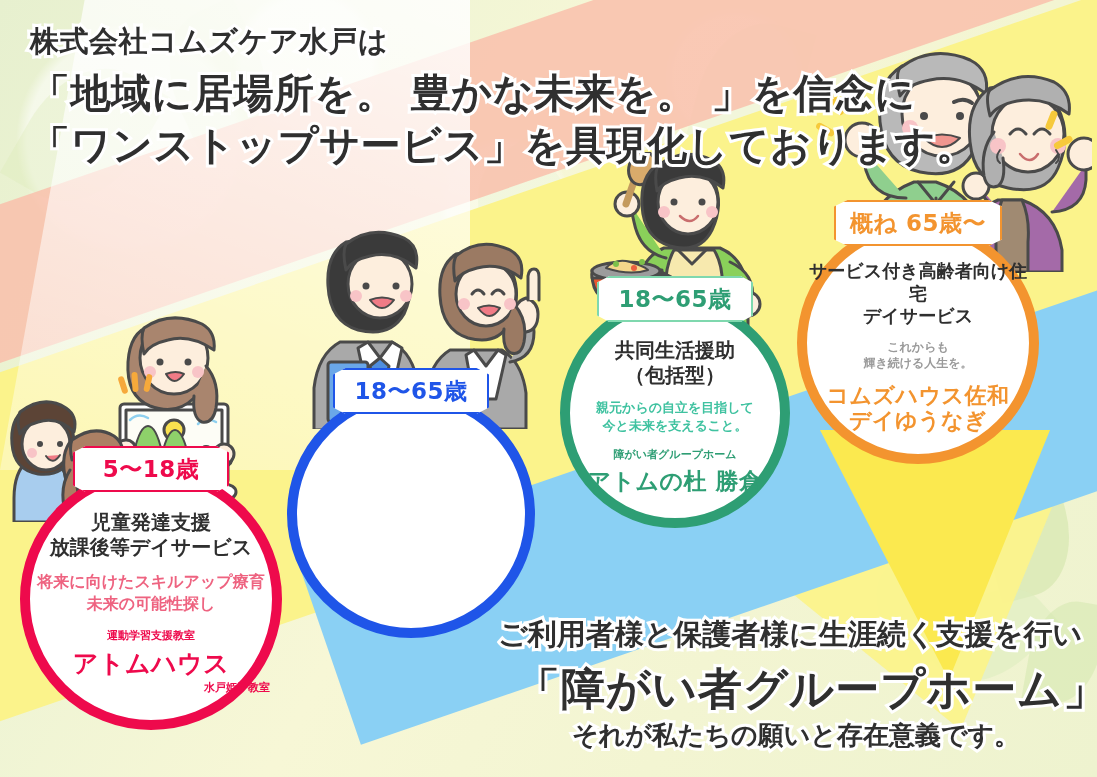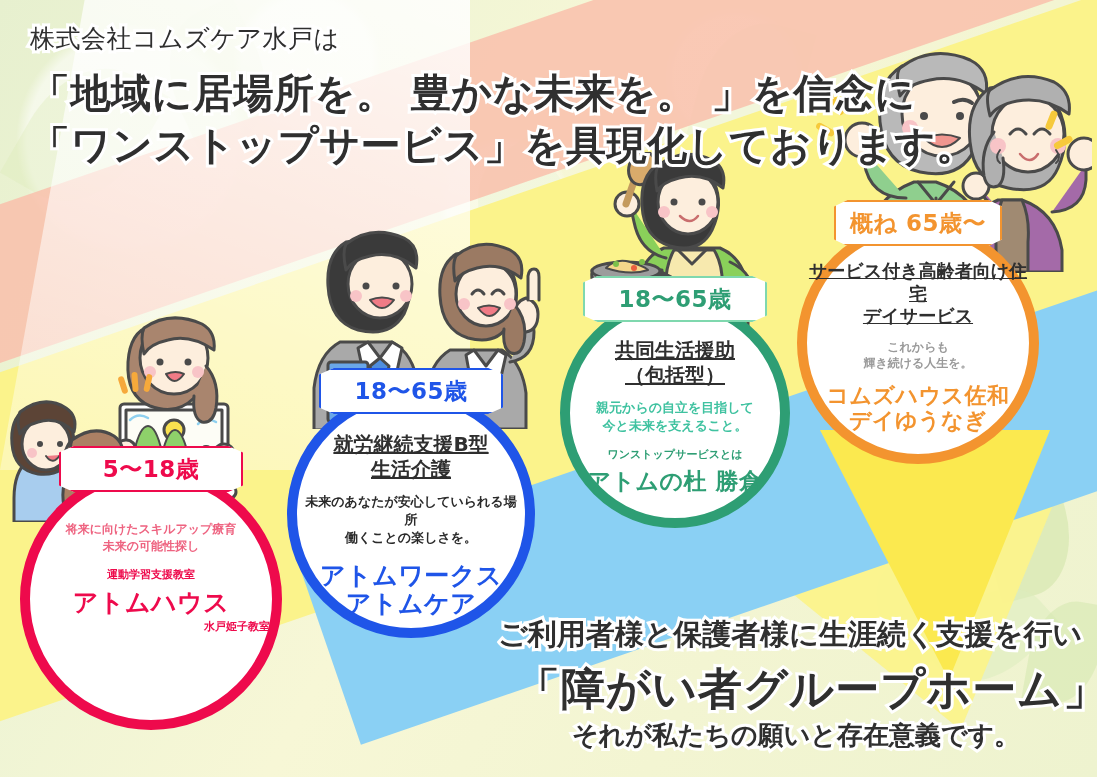--- a/index.html
+++ b/index.html
@@ -67,55 +67,55 @@
   }
 
   
   .tx { position:absolute; white-space:nowrap; }
   .outline-w {
     color:#2f2f2f;
     -webkit-text-stroke:6px #ffffff;
     paint-order:stroke fill;
     text-shadow:0 0 0 #fff;
   }
-  .hl1 { left:30px; top:22px;  font-size:25px; font-weight:normal; letter-spacing:.5px; }
+  .hl1 { left:30px; top:22px;  font-size:29px; font-weight:bold; letter-spacing:.5px; }
   .hl2 { left:30px; top:66px;  font-size:40px; font-weight:bold; letter-spacing:.5px; }
   .hl3 { left:30px; top:118px; font-size:40px; font-weight:bold; letter-spacing:.5px; }
   .note { left:32px; top:176px; font-size:15px; font-weight:bold; line-height:1.45;
           color:#333; white-space:pre-line;
           -webkit-text-stroke:4px #fff; paint-order:stroke fill; }
 
   .foot1 { left:498px; top:615px; font-size:29px; font-weight:bold; }
   .foot2 { left:516px; top:660px; font-size:44px; font-weight:bold; letter-spacing:1px; }
   .foot3 { left:572px; top:718px; font-size:26px; font-weight:bold; }
 
   
   .svc { position:absolute; }
   .svc .disc {
     position:absolute; left:0; top:0; width:100%; height:100%;
     border-radius:50%; background:#fff;
     border:10px solid var(--c);
   }
   .svc .banner {
     position:absolute; left:50%; transform:translateX(-50%);
-    top:-22px; width:184px; height:46px;
+    top:-22px; width:156px; height:46px;
     background:#fff; border:2px solid var(--c);
     clip-path:polygon(0 14%, 8% 0, 92% 0, 100% 14%, 100% 86%, 92% 100%,
                       56% 100%, 50% 118%, 44% 100%, 8% 100%, 0 86%);
     display:flex; align-items:center; justify-content:center;
     font-size:23px; font-weight:bold; color:var(--c);
     letter-spacing:.5px;
   }
   .svc .body {
     position:absolute; left:0; right:0; top:42px;
     text-align:center; padding:0 12px;
   }
   .svc .title { font-size:20px; font-weight:bold; color:#2f2f2f; line-height:1.25;
-                white-space:pre-line;text-decoration:underline; }
-  .svc .sub   { margin-top:11px; font-size:12px; font-weight:bold; color:var(--c2);
+                white-space:pre-line; }
+  .svc .sub   { margin-top:11px; font-size:16px; font-weight:bold; color:var(--c2);
                 line-height:1.4; white-space:pre-line; }
   .svc .kicker{ margin-top:12px; font-size:11px; font-weight:bold; color:var(--c); }
   .svc .brand { margin-top:7px; font-size:25px; font-weight:bold; color:var(--c);
                 line-height:1.12; white-space:pre-line; letter-spacing:.5px; }
   .svc .brandsmall { margin-top:2px; font-size:11px; font-weight:bold; color:var(--c);text-align:right; }
 
   
   #svc-pink   { left:20px;  top:468px; width:262px; height:262px; }
   #svc-blue   { left:287px; top:390px; width:248px; height:248px; }
   #svc-green  { left:560px; top:298px; width:230px; height:230px; }
@@ -340,50 +340,44 @@
 
   <div class="tx outline-w hl1">株式会社コムズケア水戸は</div>
   <div class="tx outline-w hl2">「地域に居場所を。 豊かな未来を。 」を信念に</div>
   <div class="tx outline-w hl3">「ワンストップサービス」を具現化しております。</div>
   <div class="note" style="white-space: pre-line;">※ワンストップサービスとは、ひとつの事業所で
 　さまざまなサービスが受けられる環境、場所のこと</div>
 
   <div class="svc" id="svc-pink" style="--c:#EE0A4C; --c2:#EE6380;">
     <div class="disc"></div>
     <div class="body">
+      <div class="title" style="white-space: pre-line;">児童発達支援
+放課後等デイサービス</div>
       <div class="sub" style="white-space: pre-line;">将来に向けたスキルアップ療育
 未来の可能性探し</div>
       <div class="kicker">運動学習支援教室</div>
       <div class="brand" style="white-space: pre-line; text-align: center;">アトムハウス</div>
       <div class="brandsmall">水戸姫子教室</div>
     </div>
     <div class="banner">5〜18歳</div>
   </div>
 
   <div class="svc" id="svc-blue" style="--c:#1F55E8; --c2:#2A2A2A;">
     <div class="disc"></div>
-    <div class="body">
-      <div class="title" style="white-space: pre-line;">就労継続支援B型
-生活介護</div>
-      <div class="sub" style="font-size: 13px; white-space: pre-line;">未来のあなたが安心していられる場所
-働くことの楽しさを。</div>
-      <div class="brand" style="margin-top: 14px; white-space: pre-line;">アトムワークス
-アトムケア</div>
-    </div>
     <div class="banner">18〜65歳</div>
   </div>
 
   <div class="svc" id="svc-green" style="--c:#2E9E74; --c2:#3FC2A0;">
     <div class="disc"></div>
     <div class="body" style="top:40px;">
       <div class="title" style="white-space: pre-line;">共同生活援助
 （包括型）</div>
       <div class="sub" style="font-size: 13px; white-space: pre-line;">親元からの自立を目指して
 今と未来を支えること。</div>
-      <div class="kicker" style="color:#2E9E74;">ワンストップサービスとは</div>
+      <div class="kicker" style="color:#2E9E74;">障がい者グループホーム</div>
       <div class="brand" style="font-size: 23px; white-space: pre-line;">アトムの杜 勝倉</div>
     </div>
     <div class="banner" style="color:#2E9E74;border-color:#7fd8ae;">18〜65歳</div>
   </div>
 
   <div class="svc" id="svc-orange" style="--c:#F3942F; --c2:#9A9A9A;">
     <div class="disc"></div>
     <div class="body" style="top:38px;padding:0 4px;">
       <div class="title" style="font-size: 18px; white-space: pre-line;">サービス付き高齢者向け住宅
 デイサービス</div>

